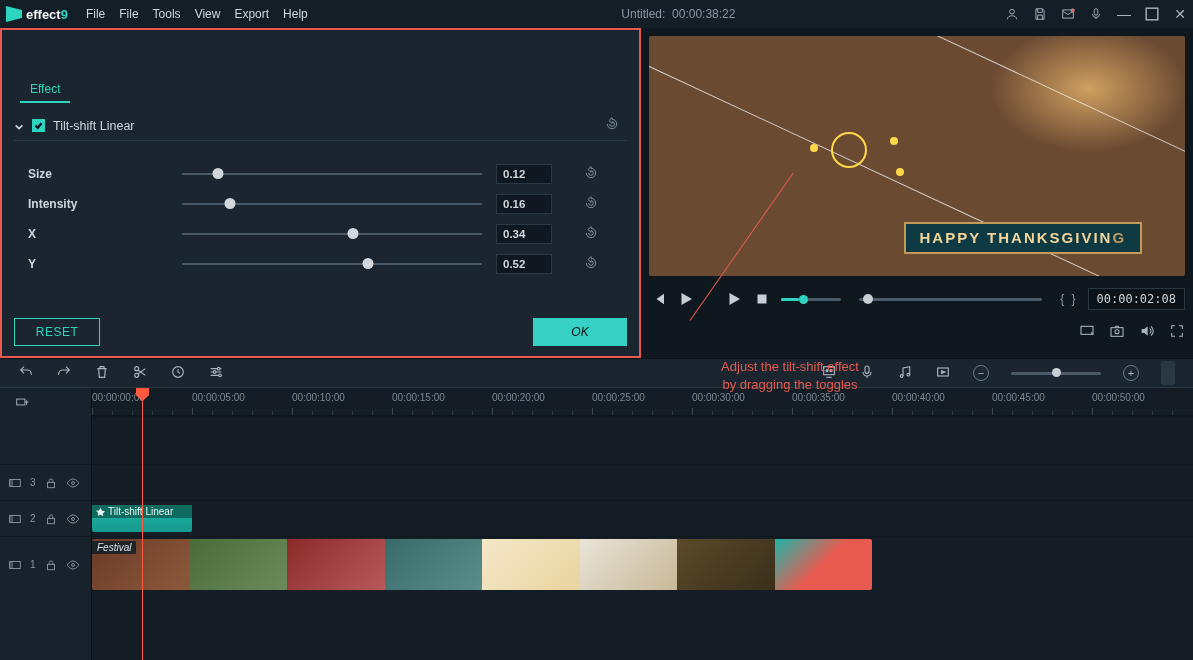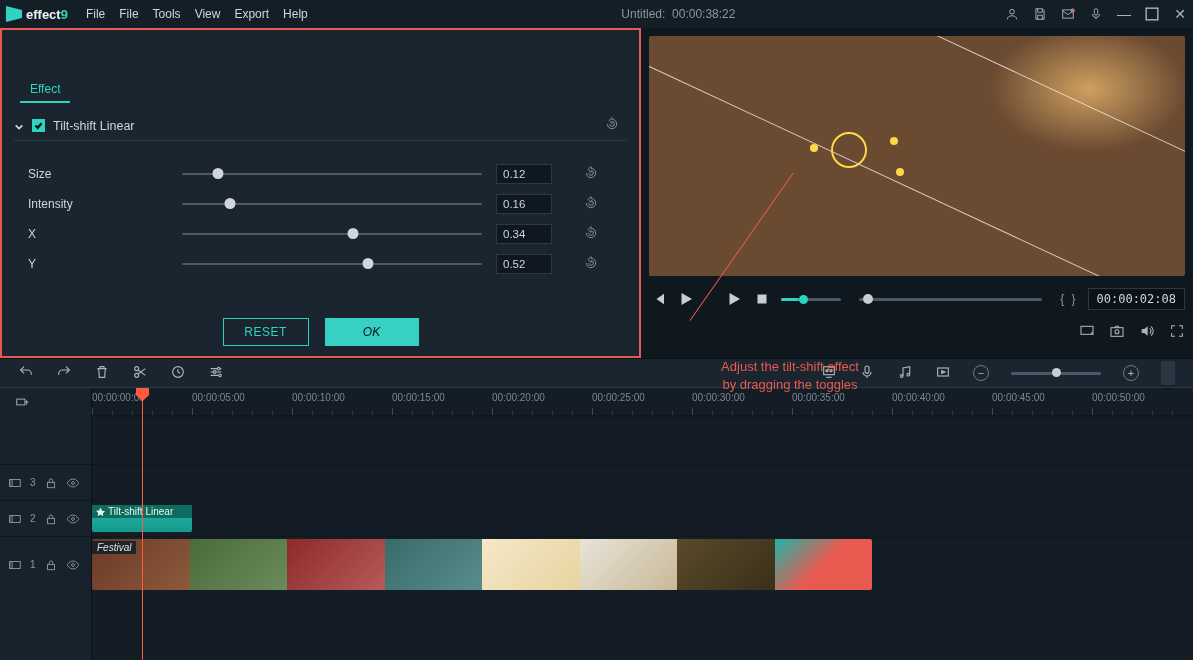--- a/index.html
+++ b/index.html
@@ -44,29 +44,29 @@
   .effect-header{height:30px;margin:8px 12px 0;border-bottom:1px solid var(--border);display:flex;align-items:center;gap:8px;}
   .chev{width:10px;height:10px;}
   .chev svg{width:10px;height:10px;stroke:var(--text);fill:none;stroke-width:2;}
   .chk{width:13px;height:13px;border:1px solid var(--accent);background:var(--accent);display:flex;align-items:center;justify-content:center;}
   .chk svg{width:9px;height:9px;stroke:#0a1015;stroke-width:3;fill:none;}
   .effect-title{color:var(--text);font-size:12.5px;}
   .eff-hdr-reset{margin-left:auto;margin-right:8px;}
   .reset-ico svg{width:14px;height:14px;stroke:var(--text-dim);fill:none;stroke-width:1.6;}
   
   .sliders{padding:18px 12px 0 26px;}
-  .srow{display:flex;align-items:center;height:30px;gap:14px;}
+  .srow{display:flex;align-items:center;height:30px;gap:14px;font-weight:bold;}
   .srow .lbl{width:140px;color:var(--text);font-size:12px;}
   .track-wrap{position:relative;width:300px;height:14px;}
   .track{position:absolute;top:6px;left:0;right:0;height:2px;background:var(--slider-track);border-radius:1px;}
   .thumb{position:absolute;top:1px;width:11px;height:11px;border-radius:50%;background:var(--slider-thumb);transform:translateX(-50%);cursor:grab;}
   .valbox{width:56px;height:20px;background:#0f1720;border:1px solid var(--border);color:var(--text);font-size:11.5px;padding:0 6px;display:flex;align-items:center;}
   .srow .reset-ico{margin-left:18px;}
   
-  .panel-buttons{display:flex;justify-content:center;padding:0 12px 10px;margin-top:auto;gap:16px;}
+  .panel-buttons{display:flex;justify-content:space-between;padding:0 12px 10px;margin-top:auto;gap:16px;}
   .btn-reset{width:86px;height:28px;border:1px solid var(--accent);color:var(--accent);background:transparent;display:flex;align-items:center;justify-content:center;font-size:12px;letter-spacing:.5px;cursor:pointer;}
   .btn-ok{width:94px;height:28px;background:var(--teal-btn);color:#0a1015;display:flex;align-items:center;justify-content:center;font-size:12px;font-weight:500;cursor:pointer;font-style:italic;}
   
   
   .preview-pane{flex:1;background:#10181f;display:flex;flex-direction:column;padding:8px 8px 0;position:relative;}
   .preview-img{width:100%;height:240px;background:linear-gradient(120deg,#2a1f18 0%,#6b4a32 30%,#8c6a48 50%,#4a3426 70%,#1f1510 100%);border-radius:2px;position:relative;overflow:hidden;}
   .preview-img::before{content:"";position:absolute;inset:0;background:
     radial-gradient(circle at 44% 42%, rgba(255,230,120,.0) 18px, rgba(255,230,120,0) 26px),
     radial-gradient(ellipse 140px 90px at 82% 22%, #cfa060 0%, #6b4a32 70%);
   }
@@ -265,20 +265,21 @@
   </div>
 
   <div class="preview-pane">
     <div class="preview-img">
       <div class="tilt-line tl1"></div>
       <div class="tilt-line tl2"></div>
       <div class="tilt-ring"></div>
       <div class="tilt-dot td1"></div>
       <div class="tilt-dot td2"></div>
       <div class="tilt-dot td3"></div>
+      <div class="banner"><span>HAPPY THANKSGIVIN</span><span class="g">G</span></div>
     </div>
     <div class="preview-ctrl">
       <div class="pc-btn"><svg viewBox="0 0 24 24">
             <path d="M6 5v14 M20 5l-10 7 10 7z"></path>
           </svg></div>
       <div class="pc-btn"><svg viewBox="0 0 24 24">
             <path d="M6 4l14 8-14 8z"></path>
           </svg></div>
       <div style="width:10px"></div>
       <div class="pc-btn"><svg viewBox="0 0 24 24">

